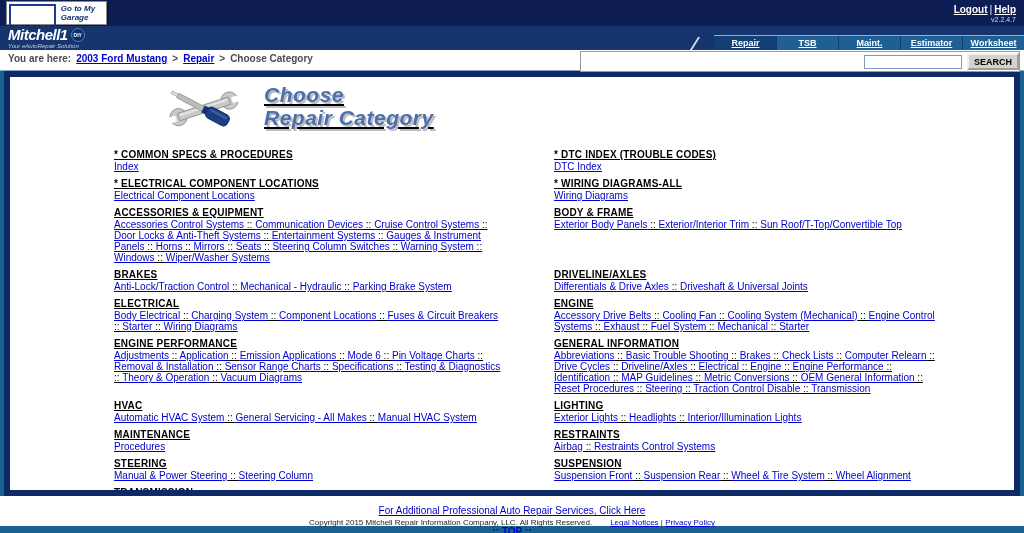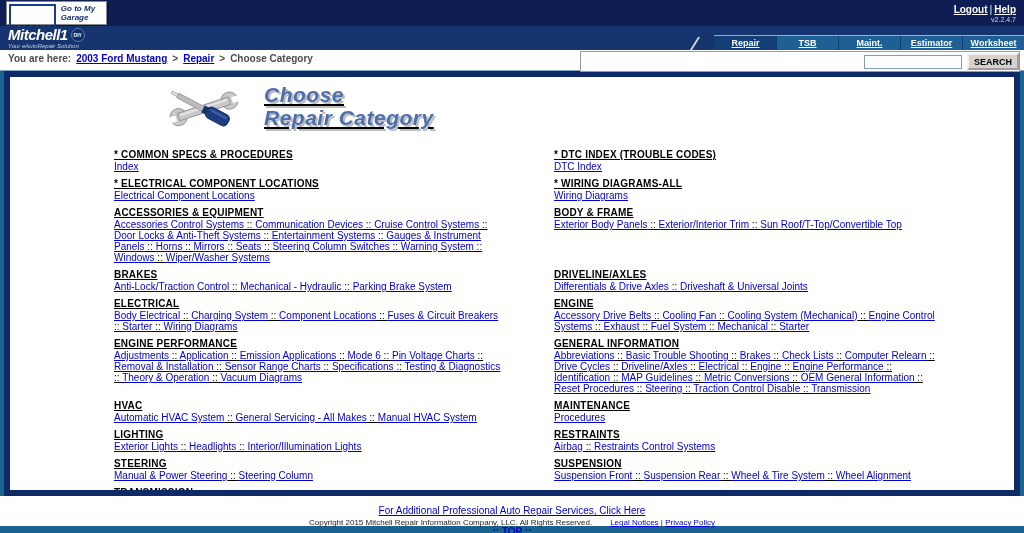--- a/index.html
+++ b/index.html
@@ -234,26 +234,26 @@
         </div>
         <div class="cat-cell">
           <div class="cat-title">GENERAL INFORMATION</div>
           <div class="cat-links"><a class="cat-link">Abbreviations</a><span class="sep"> :: </span><a class="cat-link">Basic Trouble Shooting</a><span class="sep"> :: </span><a class="cat-link">Brakes</a><span class="sep"> :: </span><a class="cat-link">Check Lists</a><span class="sep"> :: </span><a class="cat-link">Computer Relearn</a><span class="sep"> :: </span><a class="cat-link">Drive Cycles</a><span class="sep"> :: </span><a class="cat-link">Driveline/Axles</a><span class="sep"> :: </span><a class="cat-link">Electrical</a><span class="sep"> :: </span><a class="cat-link">Engine</a><span class="sep"> :: </span><a class="cat-link">Engine Performance</a><span class="sep"> :: </span><a class="cat-link">Identification</a><span class="sep"> :: </span><a class="cat-link">MAP Guidelines</a><span class="sep"> :: </span><a class="cat-link">Metric Conversions</a><span class="sep"> :: </span><a class="cat-link">OEM General Information</a><span class="sep"> :: </span><a class="cat-link">Reset Procedures</a><span class="sep"> :: </span><a class="cat-link">Steering</a><span class="sep"> :: </span><a class="cat-link">Traction Control Disable</a><span class="sep"> :: </span><a class="cat-link">Transmission</a></div>
         </div>
         <div class="cat-cell">
           <div class="cat-title">HVAC</div>
           <div class="cat-links"><a class="cat-link">Automatic HVAC System</a><span class="sep"> :: </span><a class="cat-link">General Servicing - All Makes</a><span class="sep"> :: </span><a class="cat-link">Manual HVAC System</a></div>
         </div>
         <div class="cat-cell">
+          <div class="cat-title">LIGHTING</div>
+          <div class="cat-links"><a class="cat-link">Exterior Lights</a><span class="sep"> :: </span><a class="cat-link">Headlights</a><span class="sep"> :: </span><a class="cat-link">Interior/Illumination Lights</a></div>
+        </div>
+        <div class="cat-cell">
           <div class="cat-title">MAINTENANCE</div>
           <div class="cat-links"><a class="cat-link">Procedures</a></div>
-        </div>
-        <div class="cat-cell">
-          <div class="cat-title">LIGHTING</div>
-          <div class="cat-links"><a class="cat-link">Exterior Lights</a><span class="sep"> :: </span><a class="cat-link">Headlights</a><span class="sep"> :: </span><a class="cat-link">Interior/Illumination Lights</a></div>
         </div>
         <div class="cat-cell">
           <div class="cat-title">RESTRAINTS</div>
           <div class="cat-links"><a class="cat-link">Airbag</a><span class="sep"> :: </span><a class="cat-link">Restraints Control Systems</a></div>
         </div>
         <div class="cat-cell">
           <div class="cat-title">STEERING</div>
           <div class="cat-links"><a class="cat-link">Manual &amp; Power Steering</a><span class="sep"> :: </span><a class="cat-link">Steering Column</a></div>
         </div>
         <div class="cat-cell">

